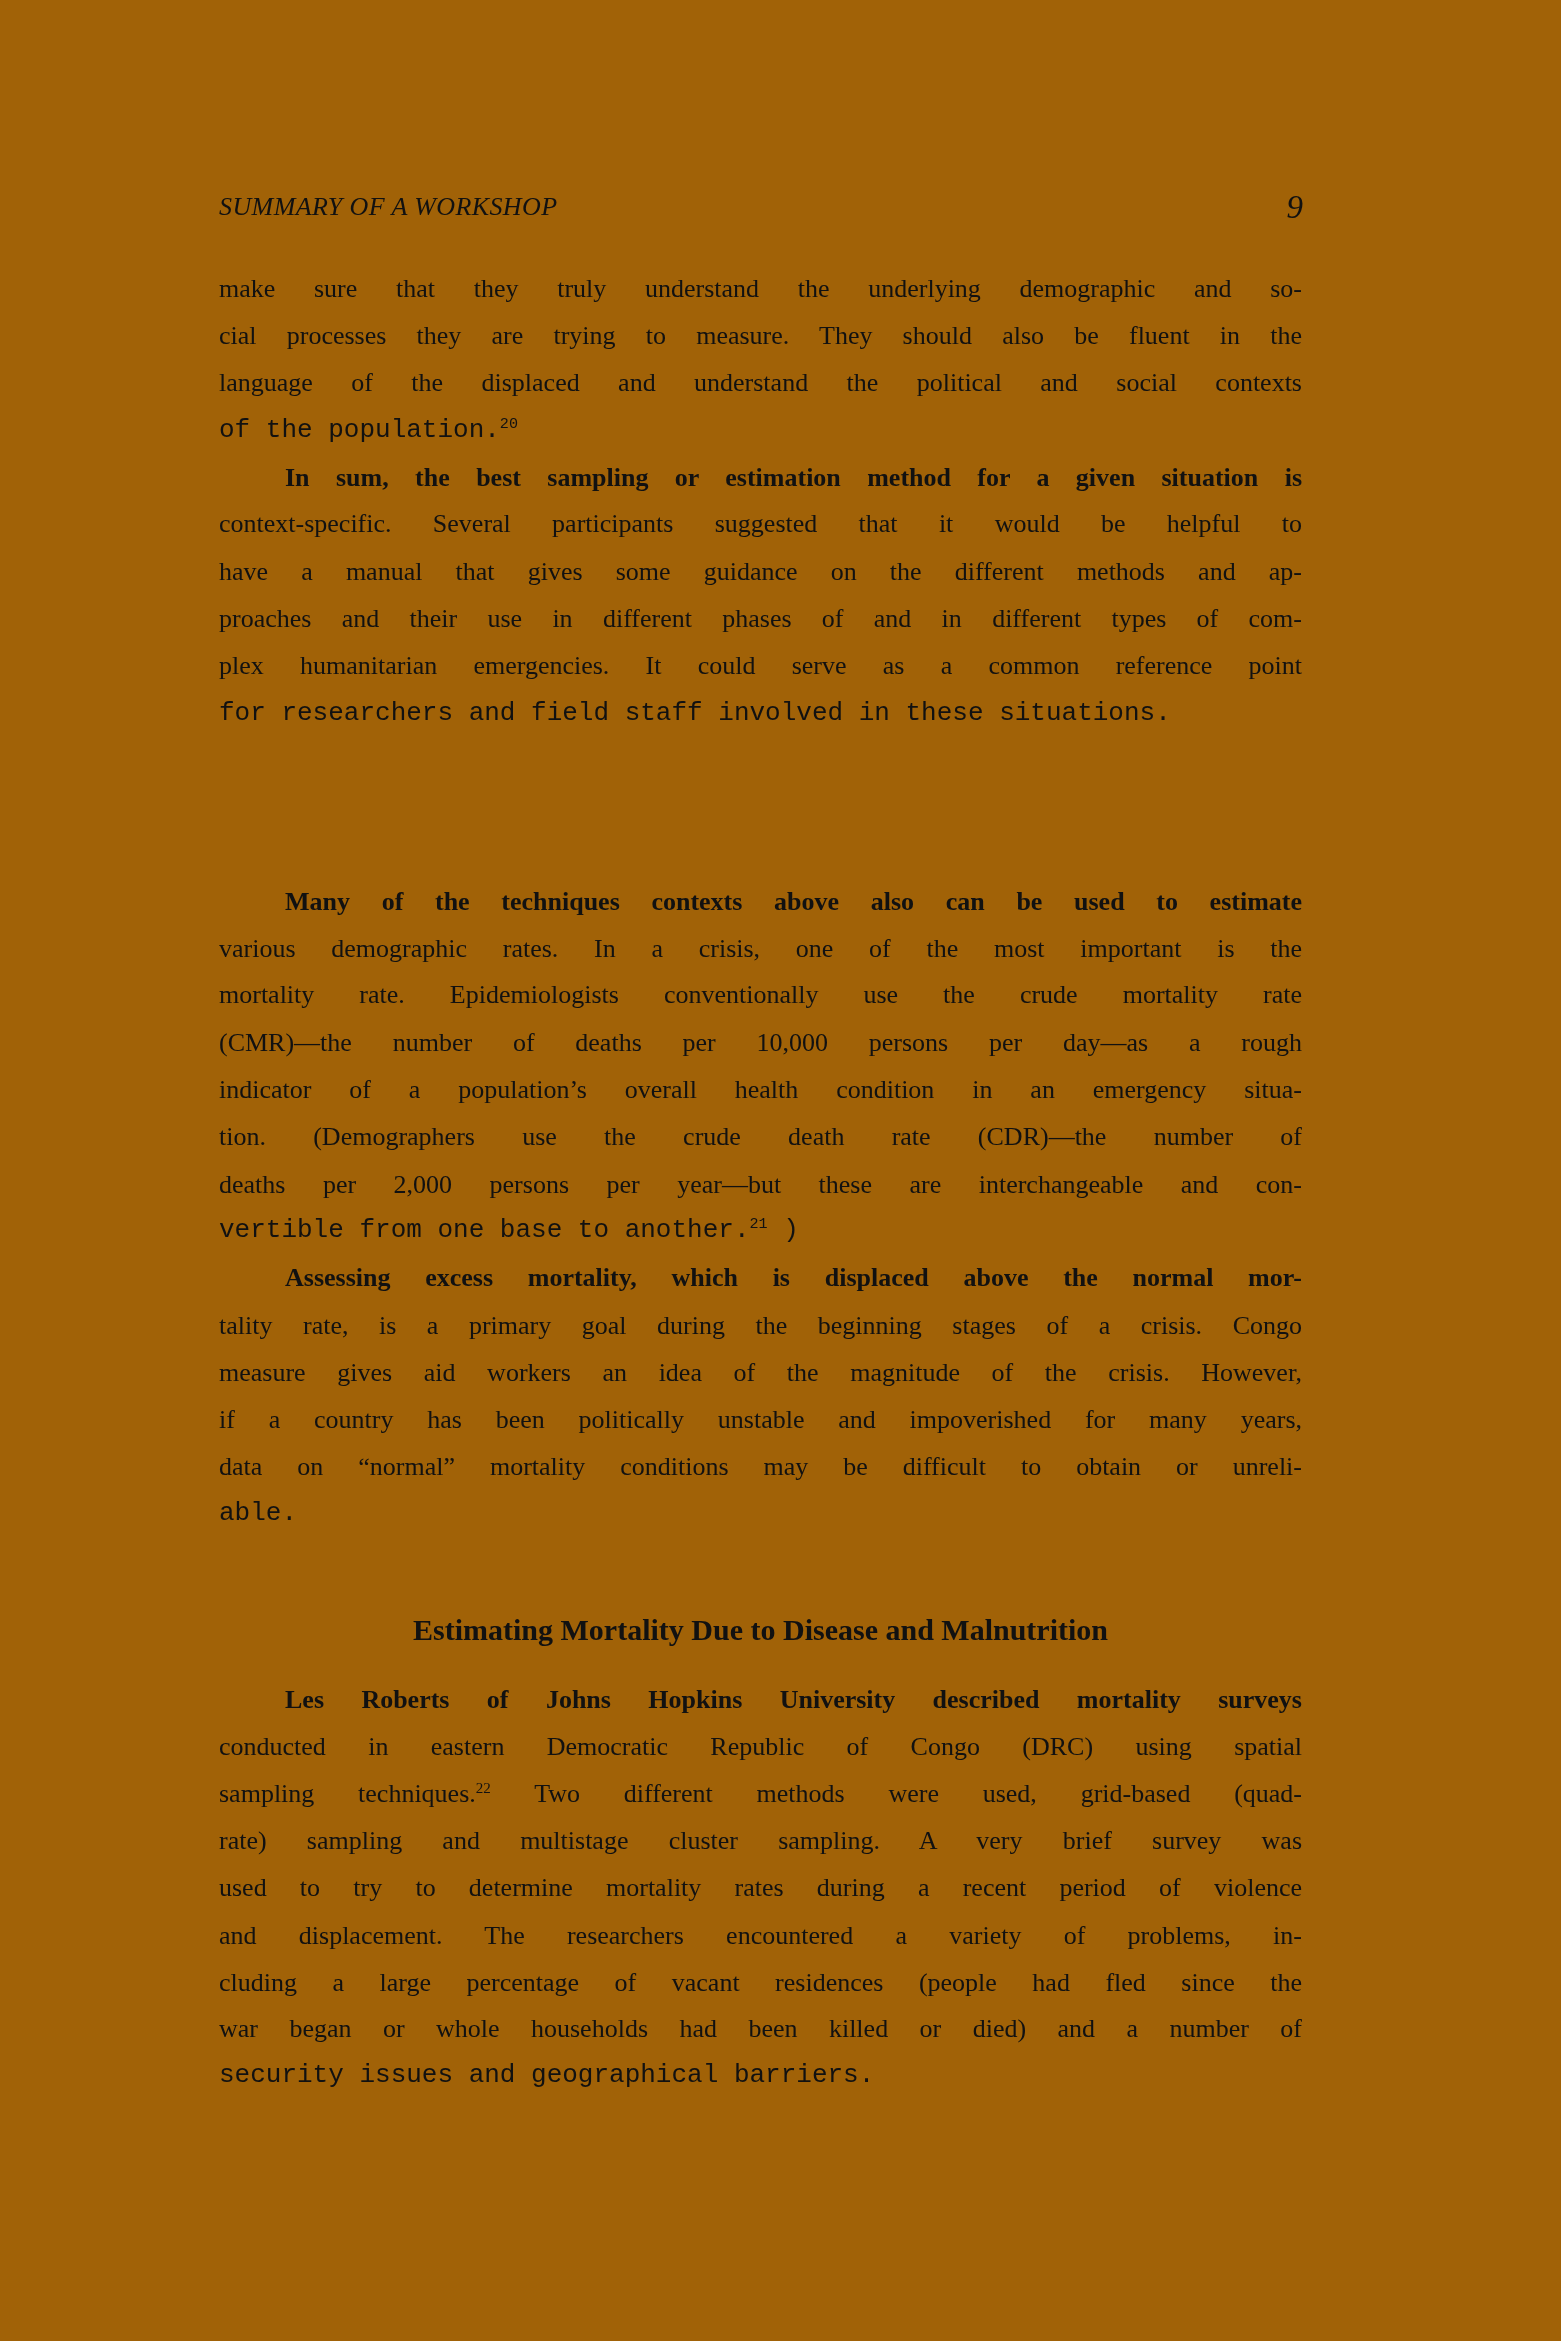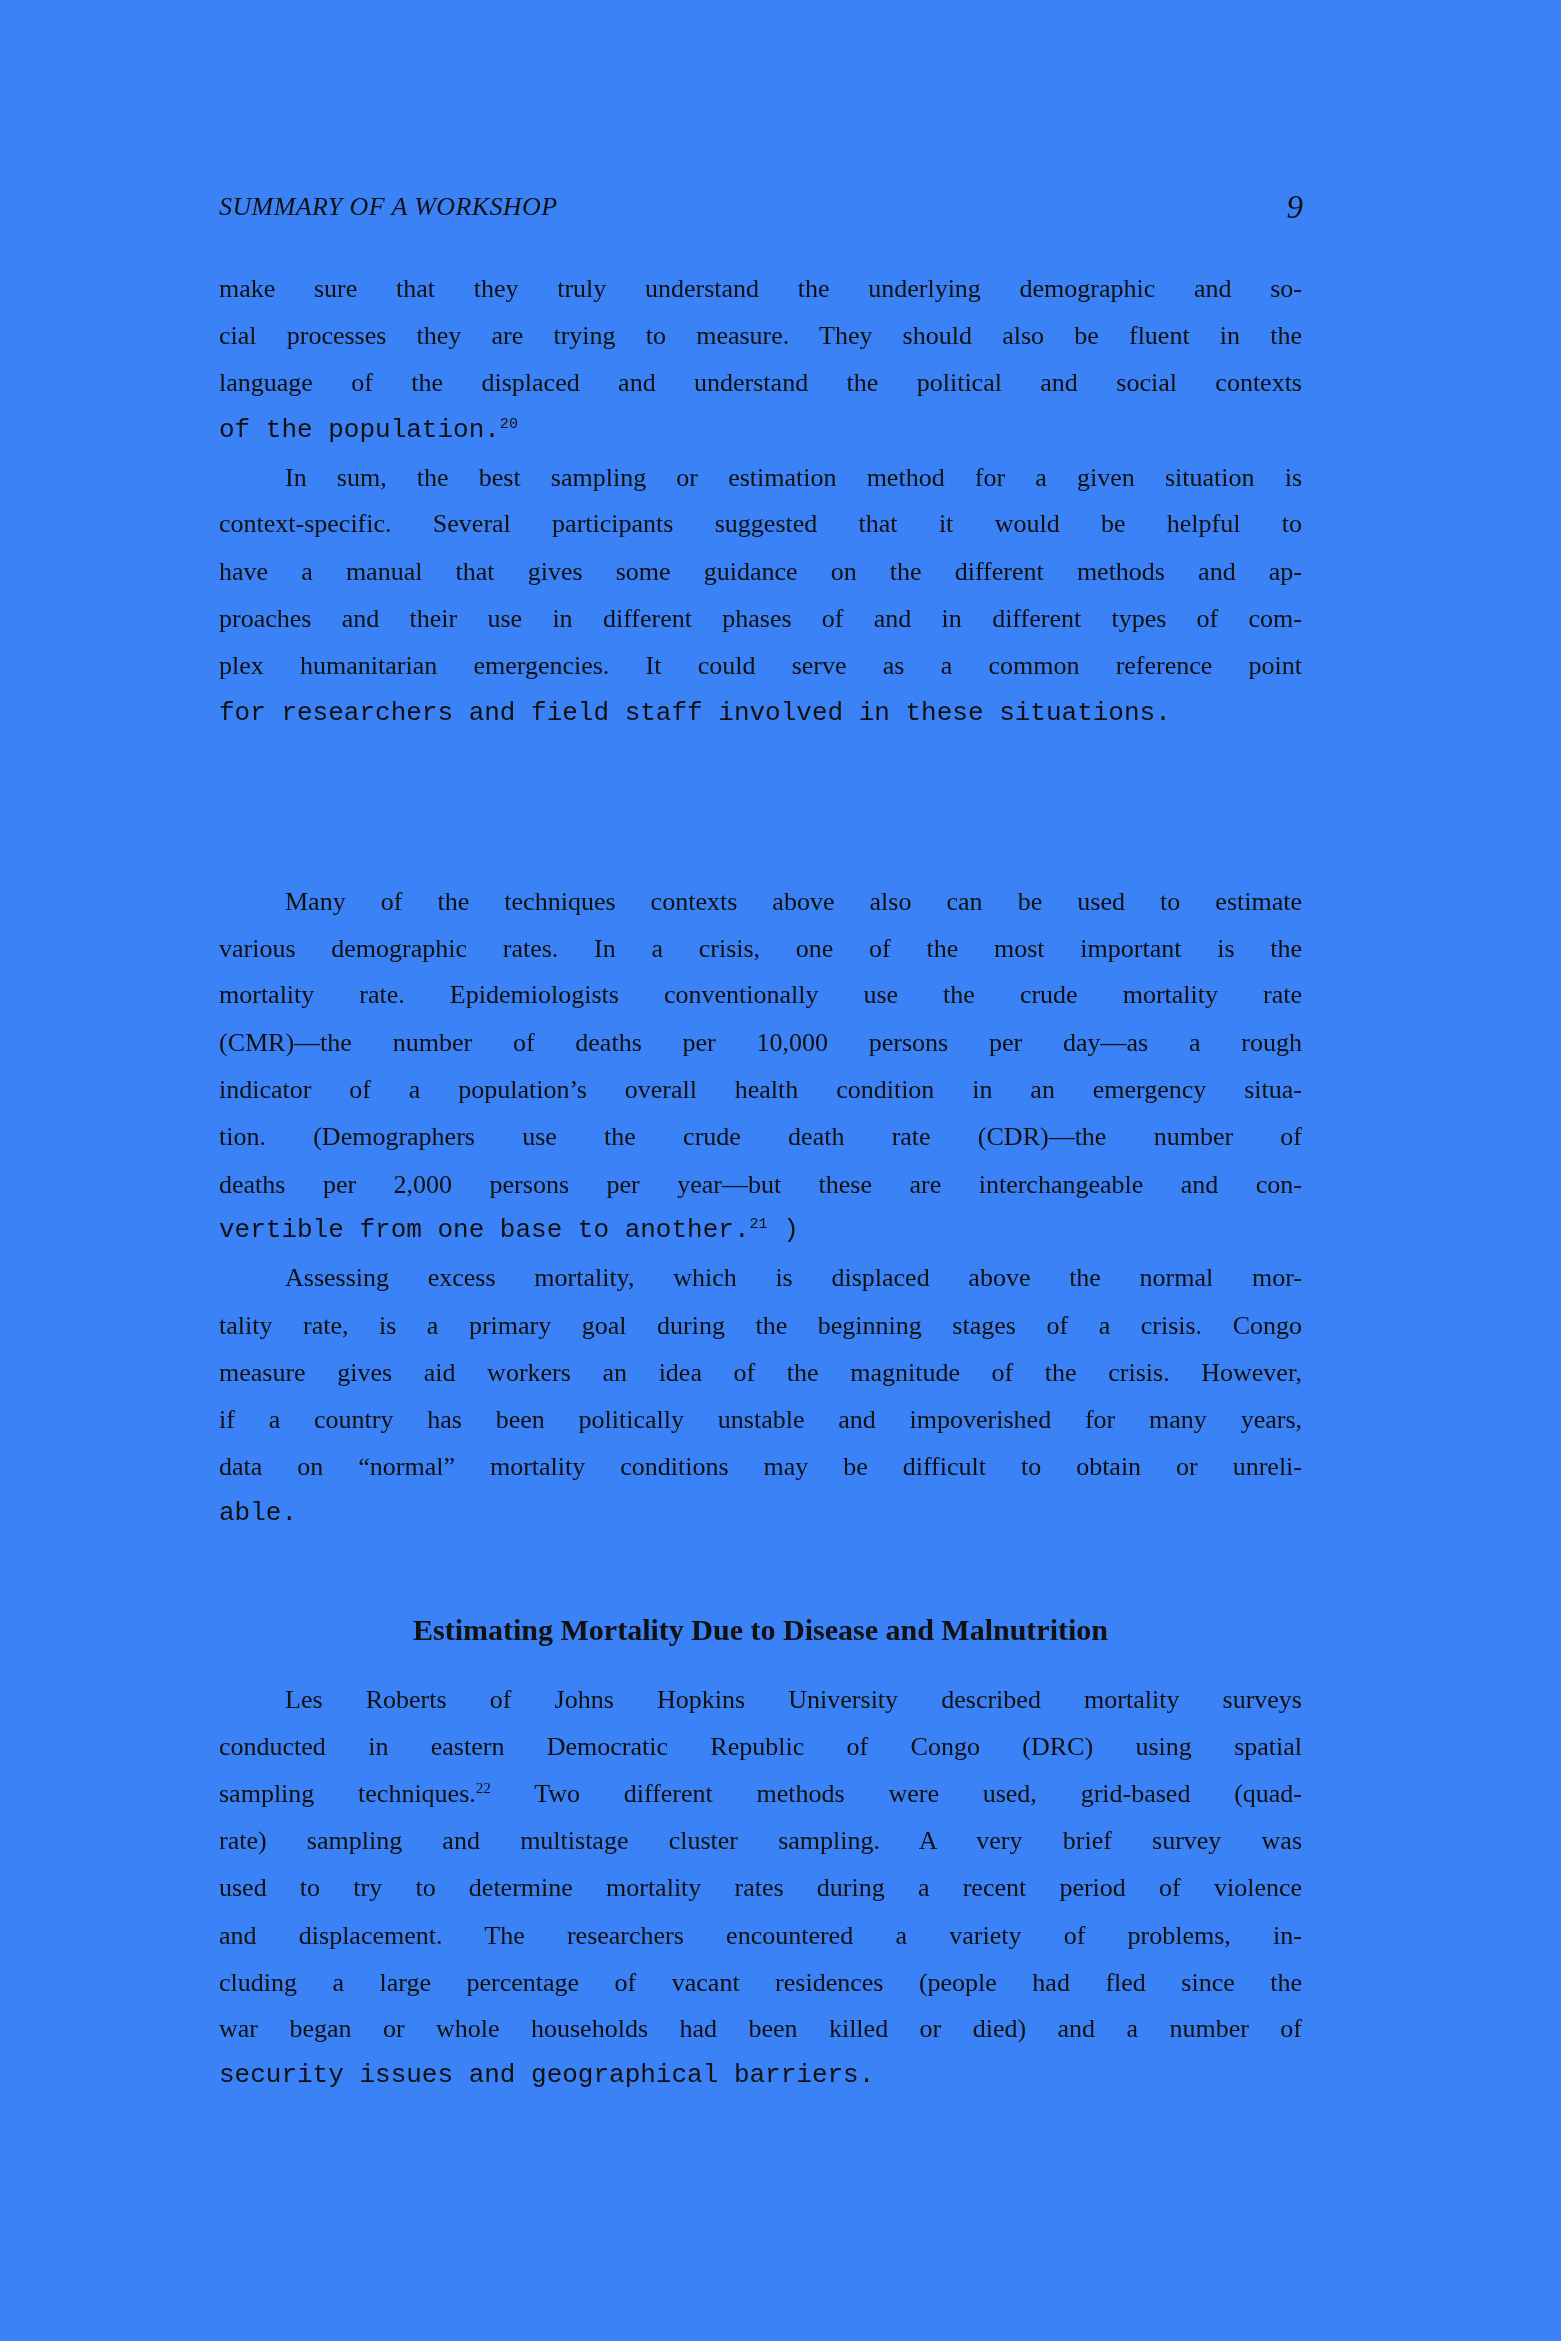--- a/index.html
+++ b/index.html
@@ -1,26 +1,26 @@
 <!DOCTYPE html>
 <html style="font-size:14px"><head>
 <meta charset="utf-8">
 <style>
   html, body { margin: 0; padding: 0; background: #ffffff; }
   body { width: 1561px; height: 2342px; position: relative; overflow: hidden; }
-  .page { position: absolute; left: 0; top: 0; width: 1561px; height: 2342px; background: #3b82f6; color: #111111; }
+  .page { position: absolute; left: 0; top: 0; width: 1561px; height: 2342px; background: #a16207; color: #111111; }
   .running-head { position: absolute; left: 219px; top: 186px; width: 1084px; height: 42px;
     font-family: "Liberation Serif", serif; font-style: italic; font-size: 26px; line-height: 42px; }
   .running-title { position: absolute; left: 0; top: 0; letter-spacing: 0.4px; }
   .page-number { position: absolute; right: 0; top: 0; font-size: 33px; }
   .line { position: absolute; left: 219px; width: 1083px; height: 47px;
     font-family: "Liberation Serif", serif; font-size: 26px; line-height: 47px;
     white-space: nowrap; text-align: justify; text-align-last: justify; }
   .line.last { text-align-last: left; font-family: Liberation Mono, monospace; }
-  .line.indent { left: 285px; width: 1017px; }
+  .line.indent { left: 285px; width: 1017px; font-weight: bold; }
   .heading { position: absolute; left: 219px; width: 1083px; height: 47px; text-align: center;
     font-family: "Liberation Serif", serif; font-weight: bold; font-size: 30px; line-height: 47px; }
   .heading.section { letter-spacing: 0px; }
   sup { font-size: 0.58em; line-height: 0; vertical-align: 0.6em; }
 </style>
 </head>
 <body>
 
 <div class="page">
 

